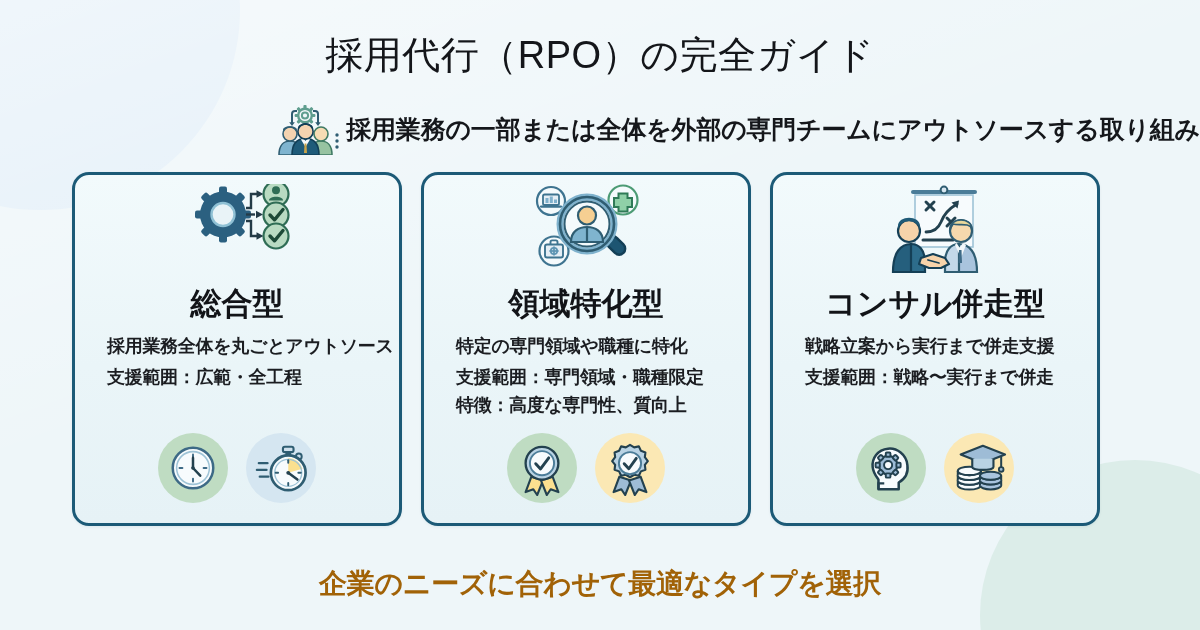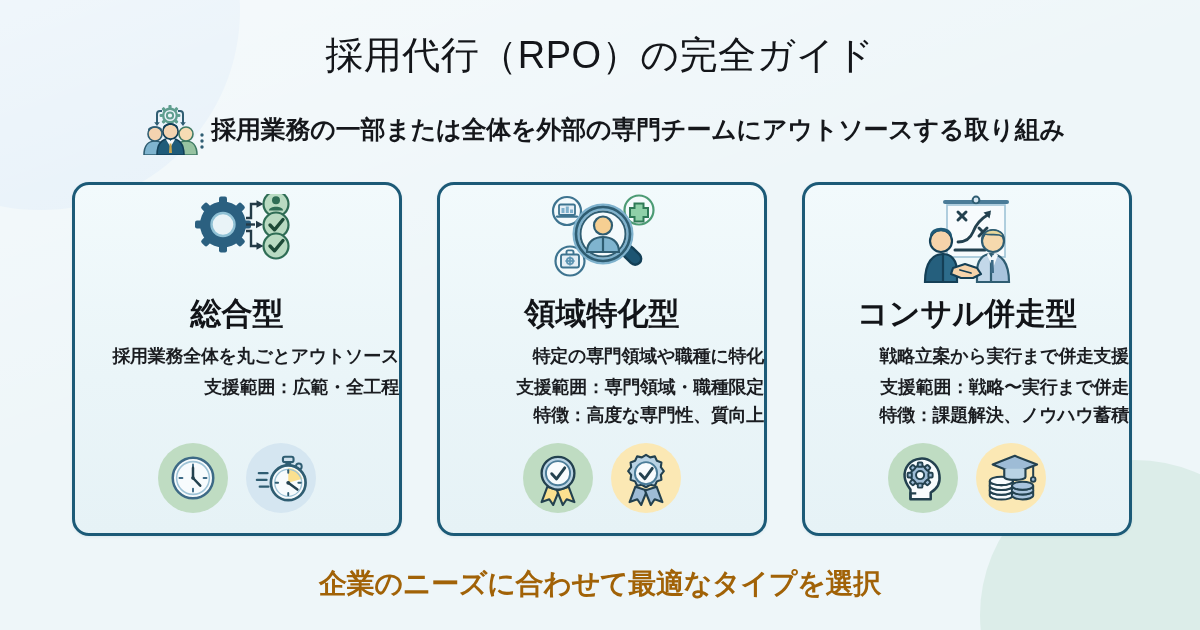--- a/index.html
+++ b/index.html
@@ -19,42 +19,42 @@
 
   
   #title{
     position:absolute;left:0;right:0;top:30px;
     text-align:center;color:#14161a;
     font-size:38px;font-weight:normal;letter-spacing:.5px;
     white-space:nowrap;
   }
   #subtitle-row{
     position:absolute;left:0;right:0;top:103px;
-    display:flex;align-items:center;justify-content:center;gap:6px;
+    display:flex;align-items:center;justify-content:flex-end;gap:6px;
   }
   #subtitle{
     color:#15171b;font-size:25px;font-weight:bold;white-space:nowrap;letter-spacing:-.2px;
   }
   .hdr-icon{flex:0 0 auto;width:70px;height:52px;}
 
   
-  #cards{position:absolute;left:72px;top:182px;width:1060px;height:354px;display:flex;gap:35px;}
+  #cards{position:absolute;left:72px;top:172px;width:1060px;height:354px;display:flex;gap:19px;}
   .card{
     width:330px;height:354px;box-sizing:border-box;
     border:3px solid #1c5a77;border-radius:17px;
     background:linear-gradient(180deg,#f2fafc 0%,#eaf5f8 55%,#e6f2f6 100%);
     position:relative;
     box-shadow:0 1px 3px rgba(20,70,95,.07);
   }
   .card-icon{position:absolute;left:0;right:0;top:12px;height:90px;display:flex;align-items:center;justify-content:center;}
   .card-title{
     position:absolute;left:0;right:0;top:108px;text-align:center;
     color:#121418;font-size:31px;font-weight:bold;white-space:nowrap;letter-spacing:0;
   }
-  .card-lines{position:absolute;left:0;right:0;top:158px;text-align:right;}
+  .card-lines{position:absolute;left:0;right:0;top:158px;text-align:left;padding-left:32px;}
   .card-lines div{
     color:#1b1d21;font-size:18px;font-weight:bold;white-space:nowrap;line-height:1.55;letter-spacing:-.3px;
   }
   .card-lines div.lead{margin-bottom:3px;}
   .badges{position:absolute;left:0;right:0;bottom:18px;height:74px;display:flex;align-items:center;justify-content:center;gap:18px;}
   .badge{width:70px;height:70px;border-radius:50%;display:flex;align-items:center;justify-content:center;}
   .badge.green{background:#bfdcc2;}
   .badge.blue{background:#d5e6f1;}
   .badge.yellow{background:#fbe8b4;}
 
@@ -341,21 +341,20 @@
               <path d="M50 74 L62 70 L74 74 L78 80 L70 84 L58 84 L48 80 Z" fill="#f6d3aa" stroke="#143f56" stroke-width="2.2" stroke-linejoin="round"></path>
               <path d="M57 76 L68 79" stroke="#143f56" stroke-width="1.8" stroke-linecap="round"></path>
             </g>
           </svg>
         </span>
       </div>
       <div class="card-title">コンサル併走型</div>
       <div class="card-lines">
         <div class="lead">戦略立案から実行まで併走支援</div>
         <div>支援範囲：戦略〜実行まで併走</div>
-        <div>特徴：課題解決、ノウハウ蓄積</div>
       </div>
       <div class="badges">
         <span class="badge green">
           <svg viewBox="0 0 56 56" width="54" height="54">
             <path d="M36 50 L36 43 C43 39 46 32 45 25 C44 14 34 7 25 8 C14 9 8 18 9 27 C9.6 33 13 37 15 40 L15 50 Z" fill="#f7fbfd" stroke="#23414f" stroke-width="2.6" stroke-linejoin="round"></path>
             <path d="M15 50 L15 44 L21 44" fill="none" stroke="#23414f" stroke-width="2.4"></path>
             <g transform="translate(25 25)">
               <circle r="9.6" fill="#9ebcd6" stroke="#23414f" stroke-width="2.2"></circle>
               <g fill="#9ebcd6" stroke="#23414f" stroke-width="2" stroke-linejoin="round">
                 <rect x="-2.4" y="-13" width="4.8" height="4.4" rx="1"></rect>

